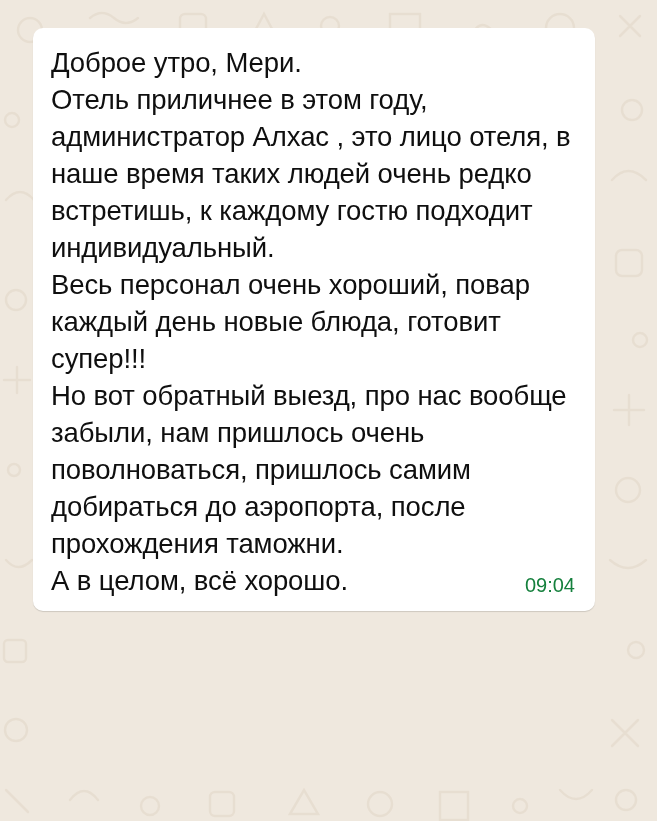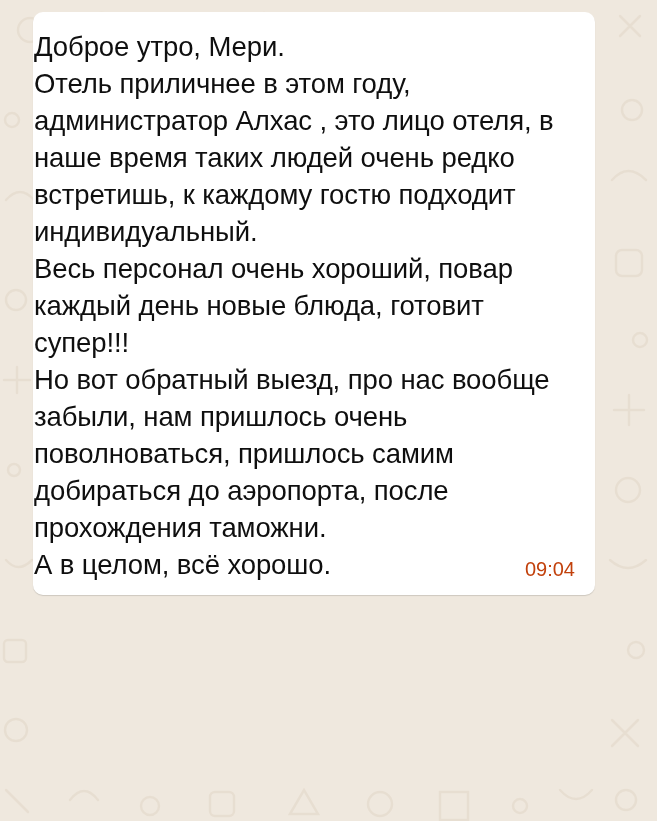--- a/index.html
+++ b/index.html
@@ -28,26 +28,26 @@
     opacity: 0.55;
   }
   .doodles svg {
     display: block;
     width: 100%;
     height: 100%;
   }
   .message-bubble {
     position: absolute;
     left: 33px;
-    top: 12px;
+    top: 28px;
     width: 562px;
     background: #ffffff;
     border-radius: 10px;
     box-shadow: 0 1px 1px rgba(0,0,0,0.14);
-    padding: 16px 16px 12px 1px;
+    padding: 16px 16px 12px 18px;
     box-sizing: border-box;
   }
   .message-text {
     font-size: 27.5px;
     line-height: 37px;
     color: #0f0f0f;
     white-space: pre-wrap;
     word-wrap: break-word;
     font-family: "Liberation Sans", sans-serif;
     margin: 0;
@@ -56,21 +56,21 @@
   .meta-row {
     position: absolute;
     right: 20px;
     bottom: 14px;
     display: flex;
     align-items: center;
     gap: 6px;
   }
   .timestamp {
     font-size: 20px;
-    color: #c2410c;
+    color: #15803d;
     font-family: "Liberation Sans", sans-serif;
   }
 </style>
 </head>
 <body>
 
 <div class="chat-wallpaper">
 
   <div class="doodles">
     <svg viewBox="0 0 657 821" xmlns="http://www.w3.org/2000/svg">

